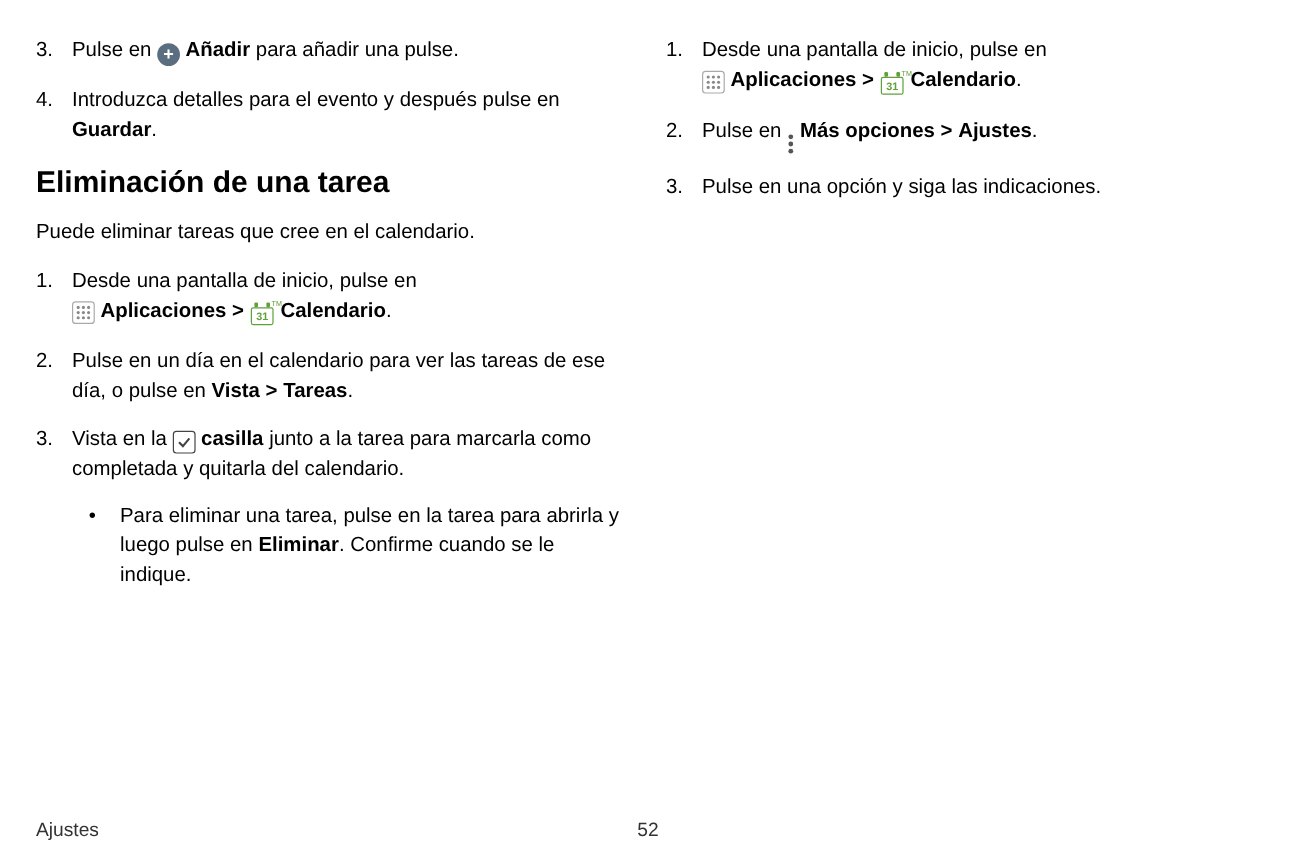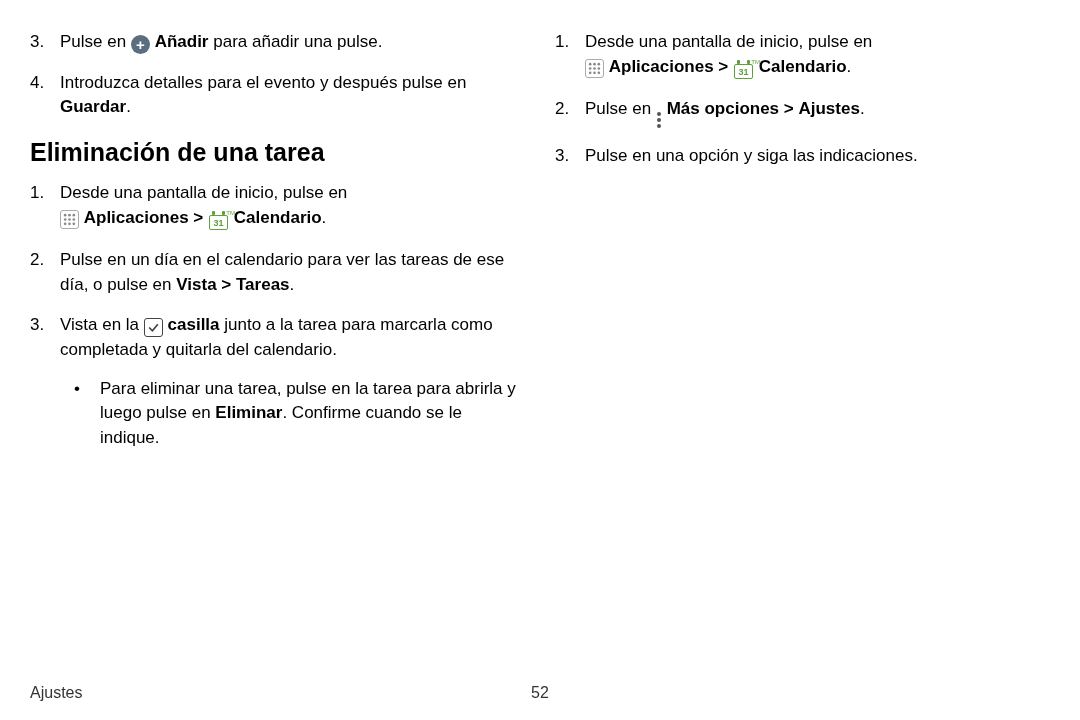--- a/index.html
+++ b/index.html
@@ -169,20 +169,21 @@
         <li class="item">
           <span class="num">4.</span>
           <span class="body">
             <span>Introduzca detalles para el evento y después pulse en</span>
             <span class="bold">Guardar</span><span>.</span>
           </span>
         </li>
       </ol>
 
       <div class="h2">Eliminación de una tarea</div>
+      <div class="para">Puede eliminar tareas que cree en el calendario.</div>
 
       <ol>
         <li class="item">
           <span class="num">1.</span>
           <span class="body">
             <span>Desde una pantalla de inicio, pulse en</span><br>
             <span class="icon-apps">
               <svg viewBox="0 0 12 12">
                   <g fill="#888">
                     <circle cx="2" cy="2" r="1.2"></circle>

